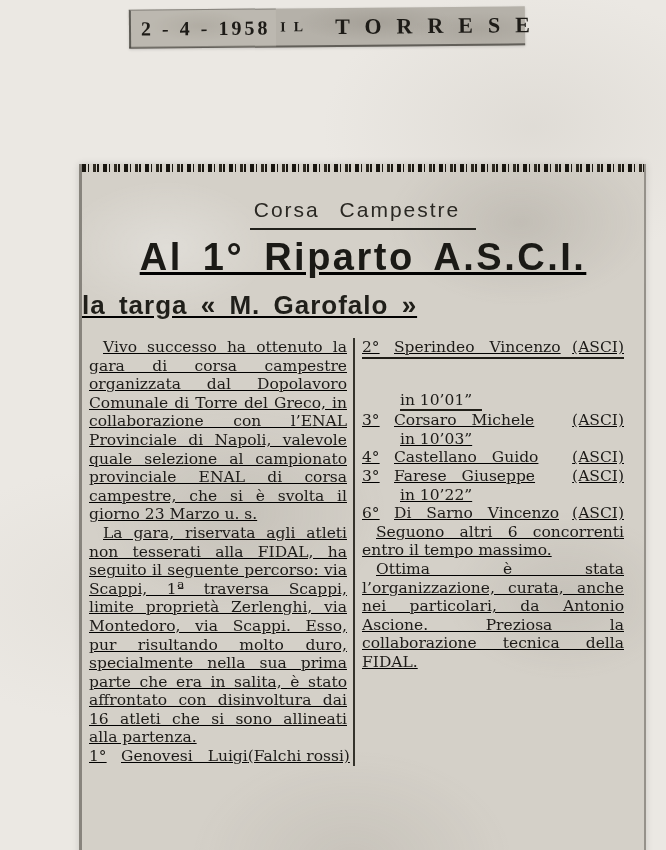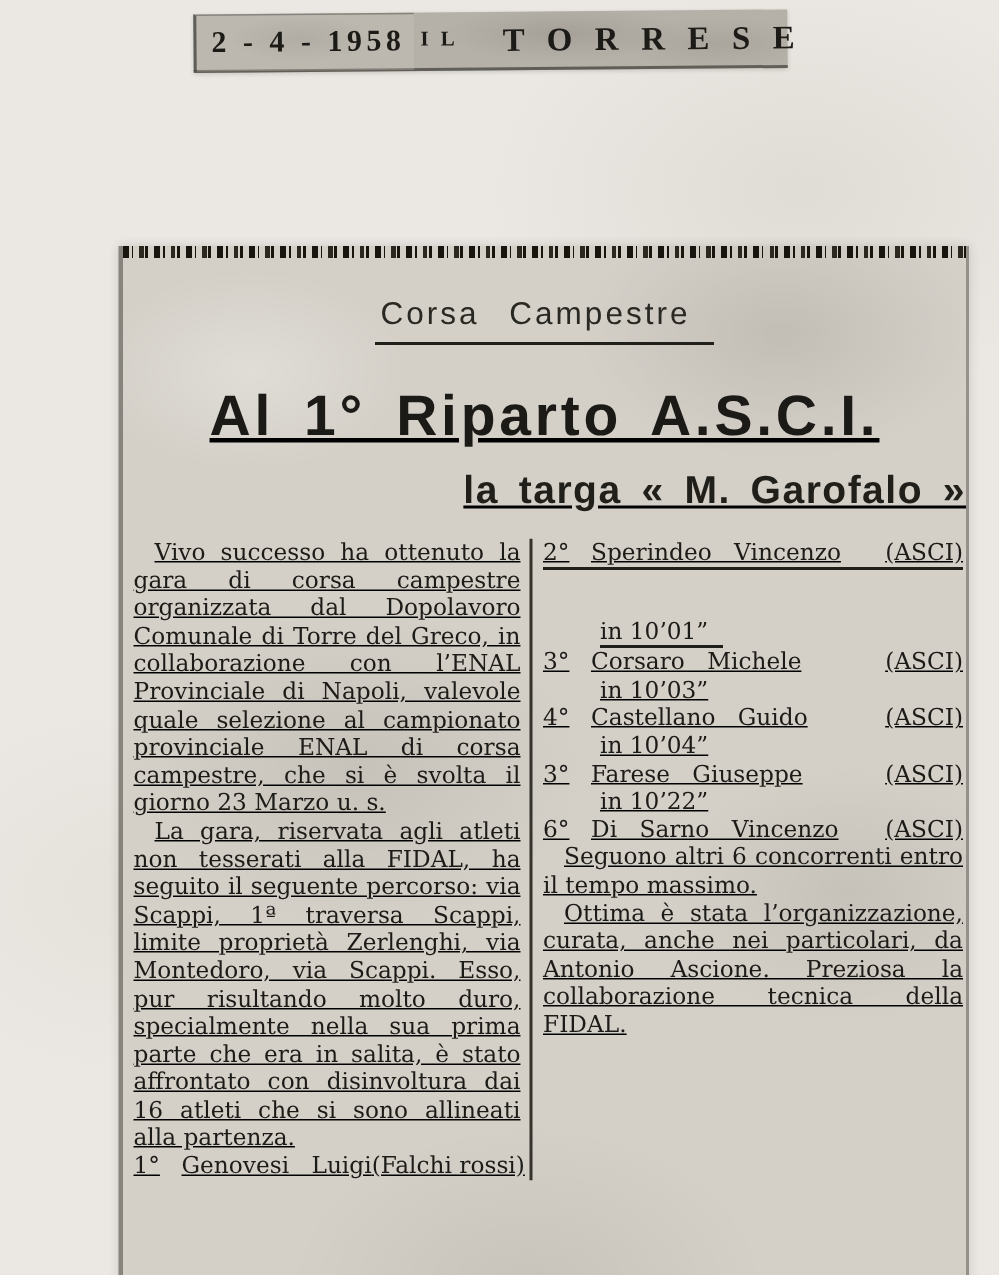--- a/index.html
+++ b/index.html
@@ -61,32 +61,32 @@
   .cutline.top{top:0;}
   .cutline.bottom{bottom:9px;}
   
   .kicker-wrap{text-align:center;margin-top:34px;}
   .kicker{
     display:inline-block;font-size:21px;letter-spacing:2px;word-spacing:12px;
     color:#2a2823;padding:0 16px 6px 4px;
     border-bottom:2.5px solid #21201b;
   }
   .headline{
-    text-align:center;margin-top:27px;
+    text-align:center;margin-top:6px;
     font-size:38px;font-weight:bold;letter-spacing:2.5px;word-spacing:7px;
     color:#1b1a16;
   }
   .subheadline{
-    text-align:right;margin-top:11px;
+    text-align:left;margin-top:11px;
     font-size:26px;font-weight:bold;letter-spacing:1px;word-spacing:5px;
     color:#201f1a;
   }
   
   .columns{
-    display:flex;margin-top:17px;padding:0 2px 0 7px;height:428px;overflow:hidden;
+    display:flex;margin-top:17px;padding:0 20px 0 7px;height:428px;overflow:hidden;
     font-family:"DejaVu Serif",serif;font-size:15.5px;line-height:18.6px;
     color:#1d1b18;text-align:justify;
   }
   .col-left{width:258px;flex:none;}
   .col-divider{flex:none;width:2px;background:#35332c;margin:0 0 0 6px;}
   .col-right{flex:1;padding-left:7px;min-width:0;}
   .columns p{margin:0;text-indent:14px;}
   .result-row{margin:0;}
   .rline1{display:flex;white-space:nowrap;}
   .r-rank{flex:none;width:32px;}
@@ -146,21 +146,20 @@
           <span class="r-team">(ASCI)</span>
         </div>
         <div class="rline2">in 10’03”</div>
       </div>
       <div class="result-row">
         <div class="rline1">
           <span class="r-rank">4°</span>
           <span class="r-name">Castellano Guido</span>
           <span class="r-team">(ASCI)</span>
         </div>
-        <div class="rline2">in 10’04”</div>
       </div>
       <div class="result-row">
         <div class="rline1">
           <span class="r-rank">3°</span>
           <span class="r-name">Farese Giuseppe</span>
           <span class="r-team">(ASCI)</span>
         </div>
         <div class="rline2">in 10’22”</div>
       </div>
       <div class="result-row">

